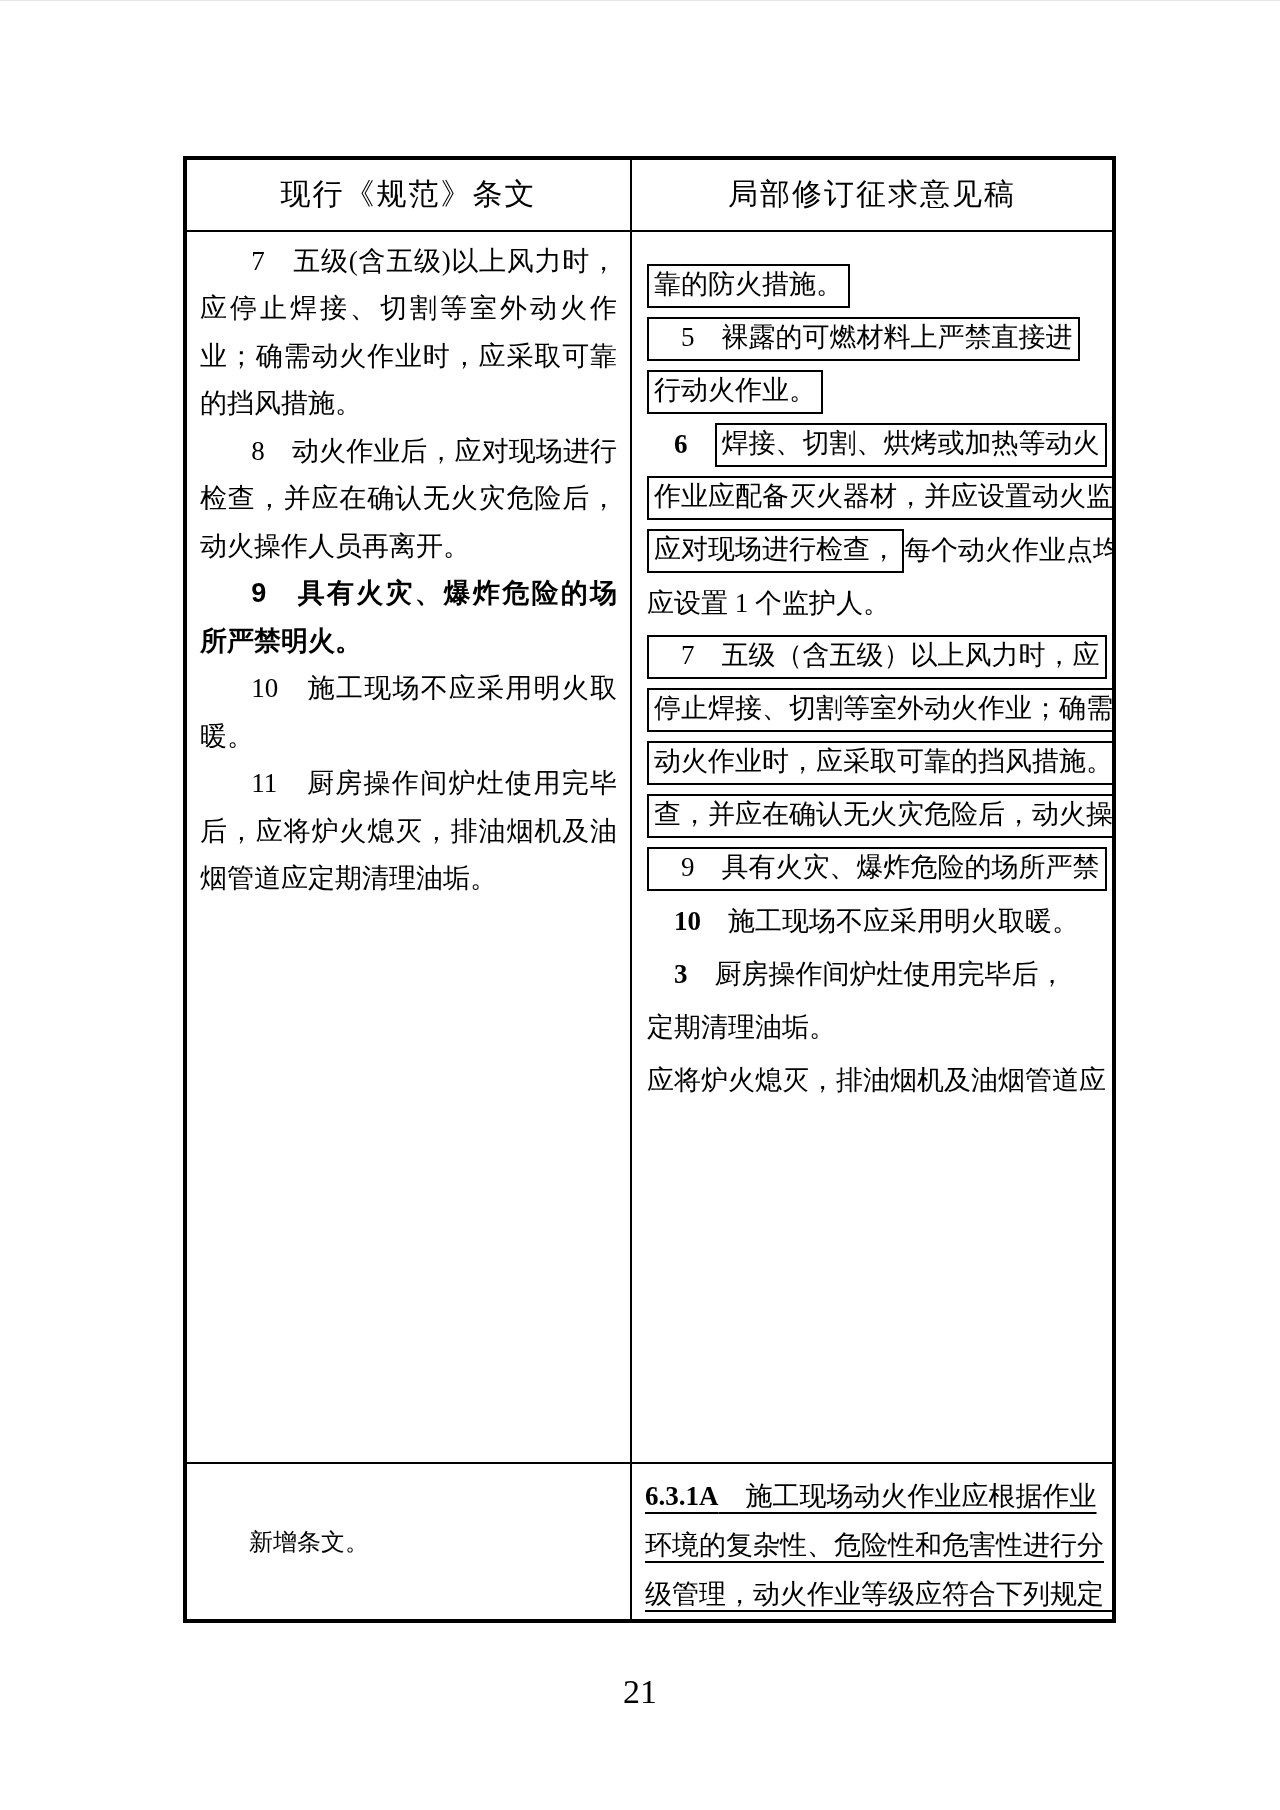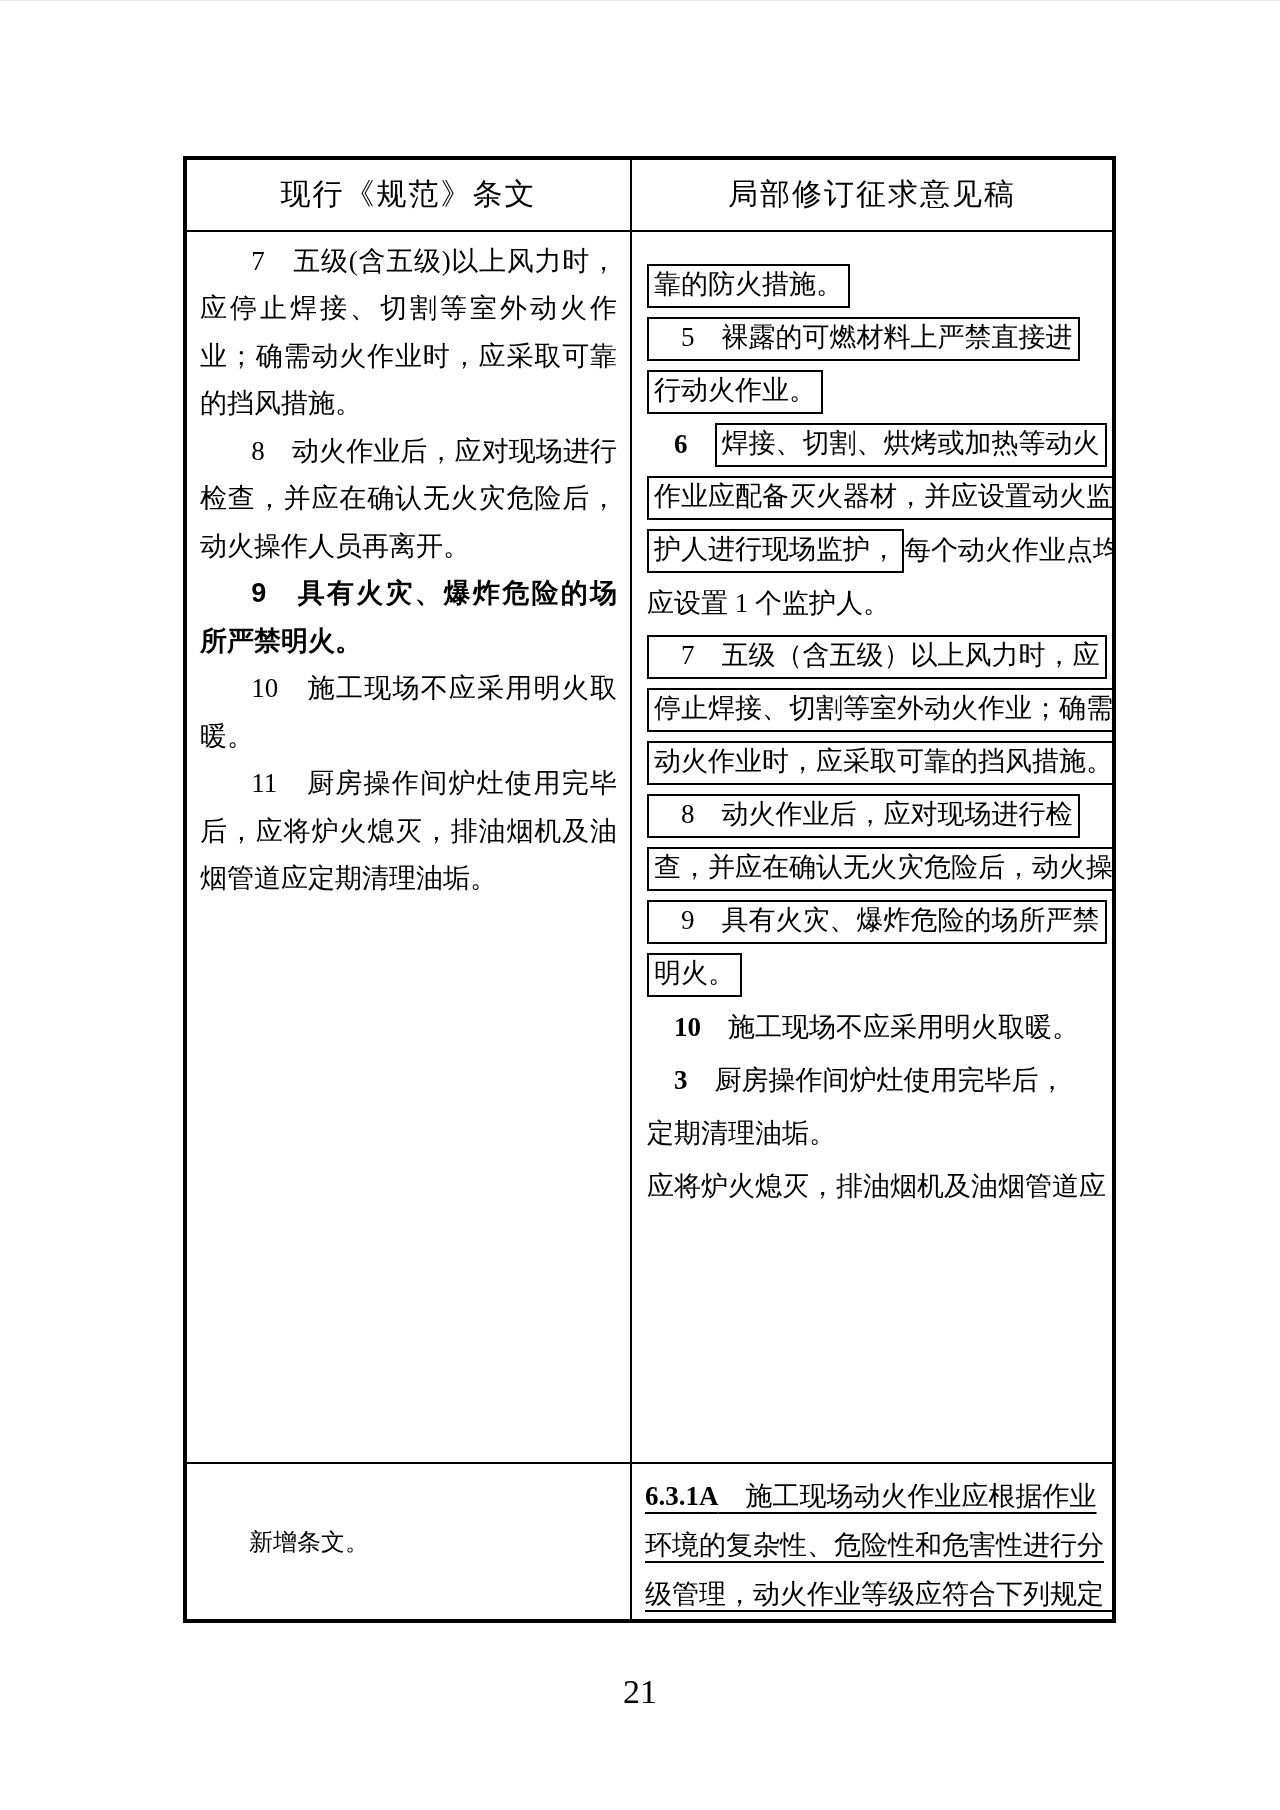--- a/index.html
+++ b/index.html
@@ -116,46 +116,40 @@
             <span class="seg seg-box">行动火作业。</span>
           </div>
           <div class="rline">
             <span class="seg seg-bold">　6　</span>
             <span class="seg seg-box">焊接、切割、烘烤或加热等动火</span>
           </div>
           <div class="rline">
             <span class="seg seg-box">作业应配备灭火器材，并应设置动火监</span>
           </div>
           <div class="rline">
-            <span class="seg seg-box">护人进行现场监护，</span>
+            <span class="seg seg-box">应对现场进行检查，</span>
             <span class="seg">每个动火作业点均</span>
           </div>
           <div class="rline">
             <span class="seg">应设置 1 个监护人。</span>
           </div>
           <div class="rline">
             <span class="seg seg-box">　7　五级（含五级）以上风力时，应</span>
           </div>
           <div class="rline">
             <span class="seg seg-box">停止焊接、切割等室外动火作业；确需</span>
           </div>
           <div class="rline">
             <span class="seg seg-box">动火作业时，应采取可靠的挡风措施。</span>
           </div>
           <div class="rline">
-            <span class="seg seg-box">　8　动火作业后，应对现场进行检</span>
-          </div>
-          <div class="rline">
             <span class="seg seg-box">查，并应在确认无火灾危险后，动火操</span>
           </div>
           <div class="rline">
             <span class="seg seg-box">　9　具有火灾、爆炸危险的场所严禁</span>
-          </div>
-          <div class="rline">
-            <span class="seg seg-box">明火。</span>
           </div>
           <div class="rline">
             <span class="seg seg-bold">　10　</span>
             <span class="seg">施工现场不应采用明火取暖。</span>
           </div>
           <div class="rline">
             <span class="seg seg-bold">　3　</span>
             <span class="seg">厨房操作间炉灶使用完毕后，</span>
           </div>
           <div class="rline">

